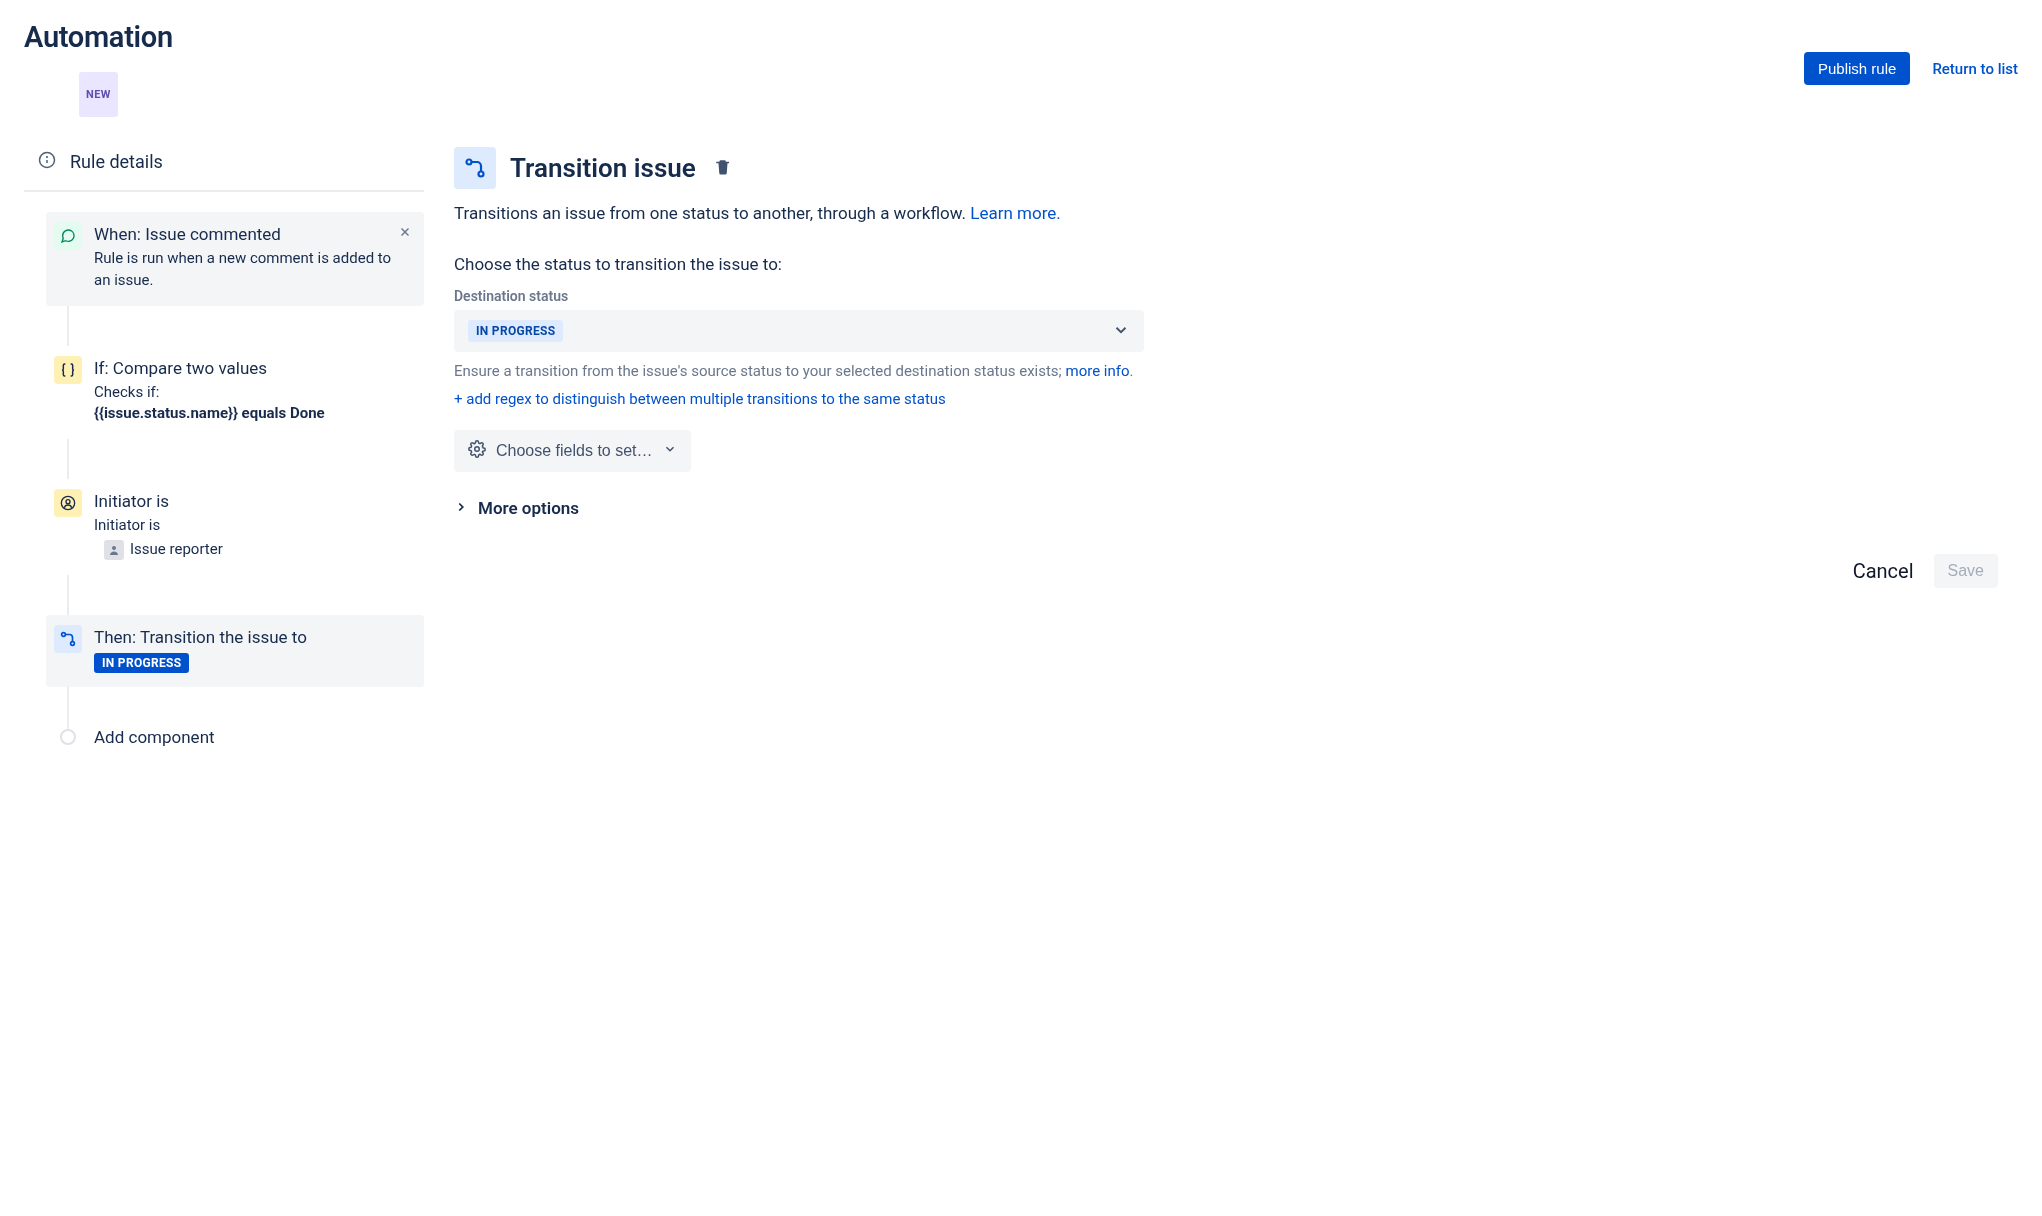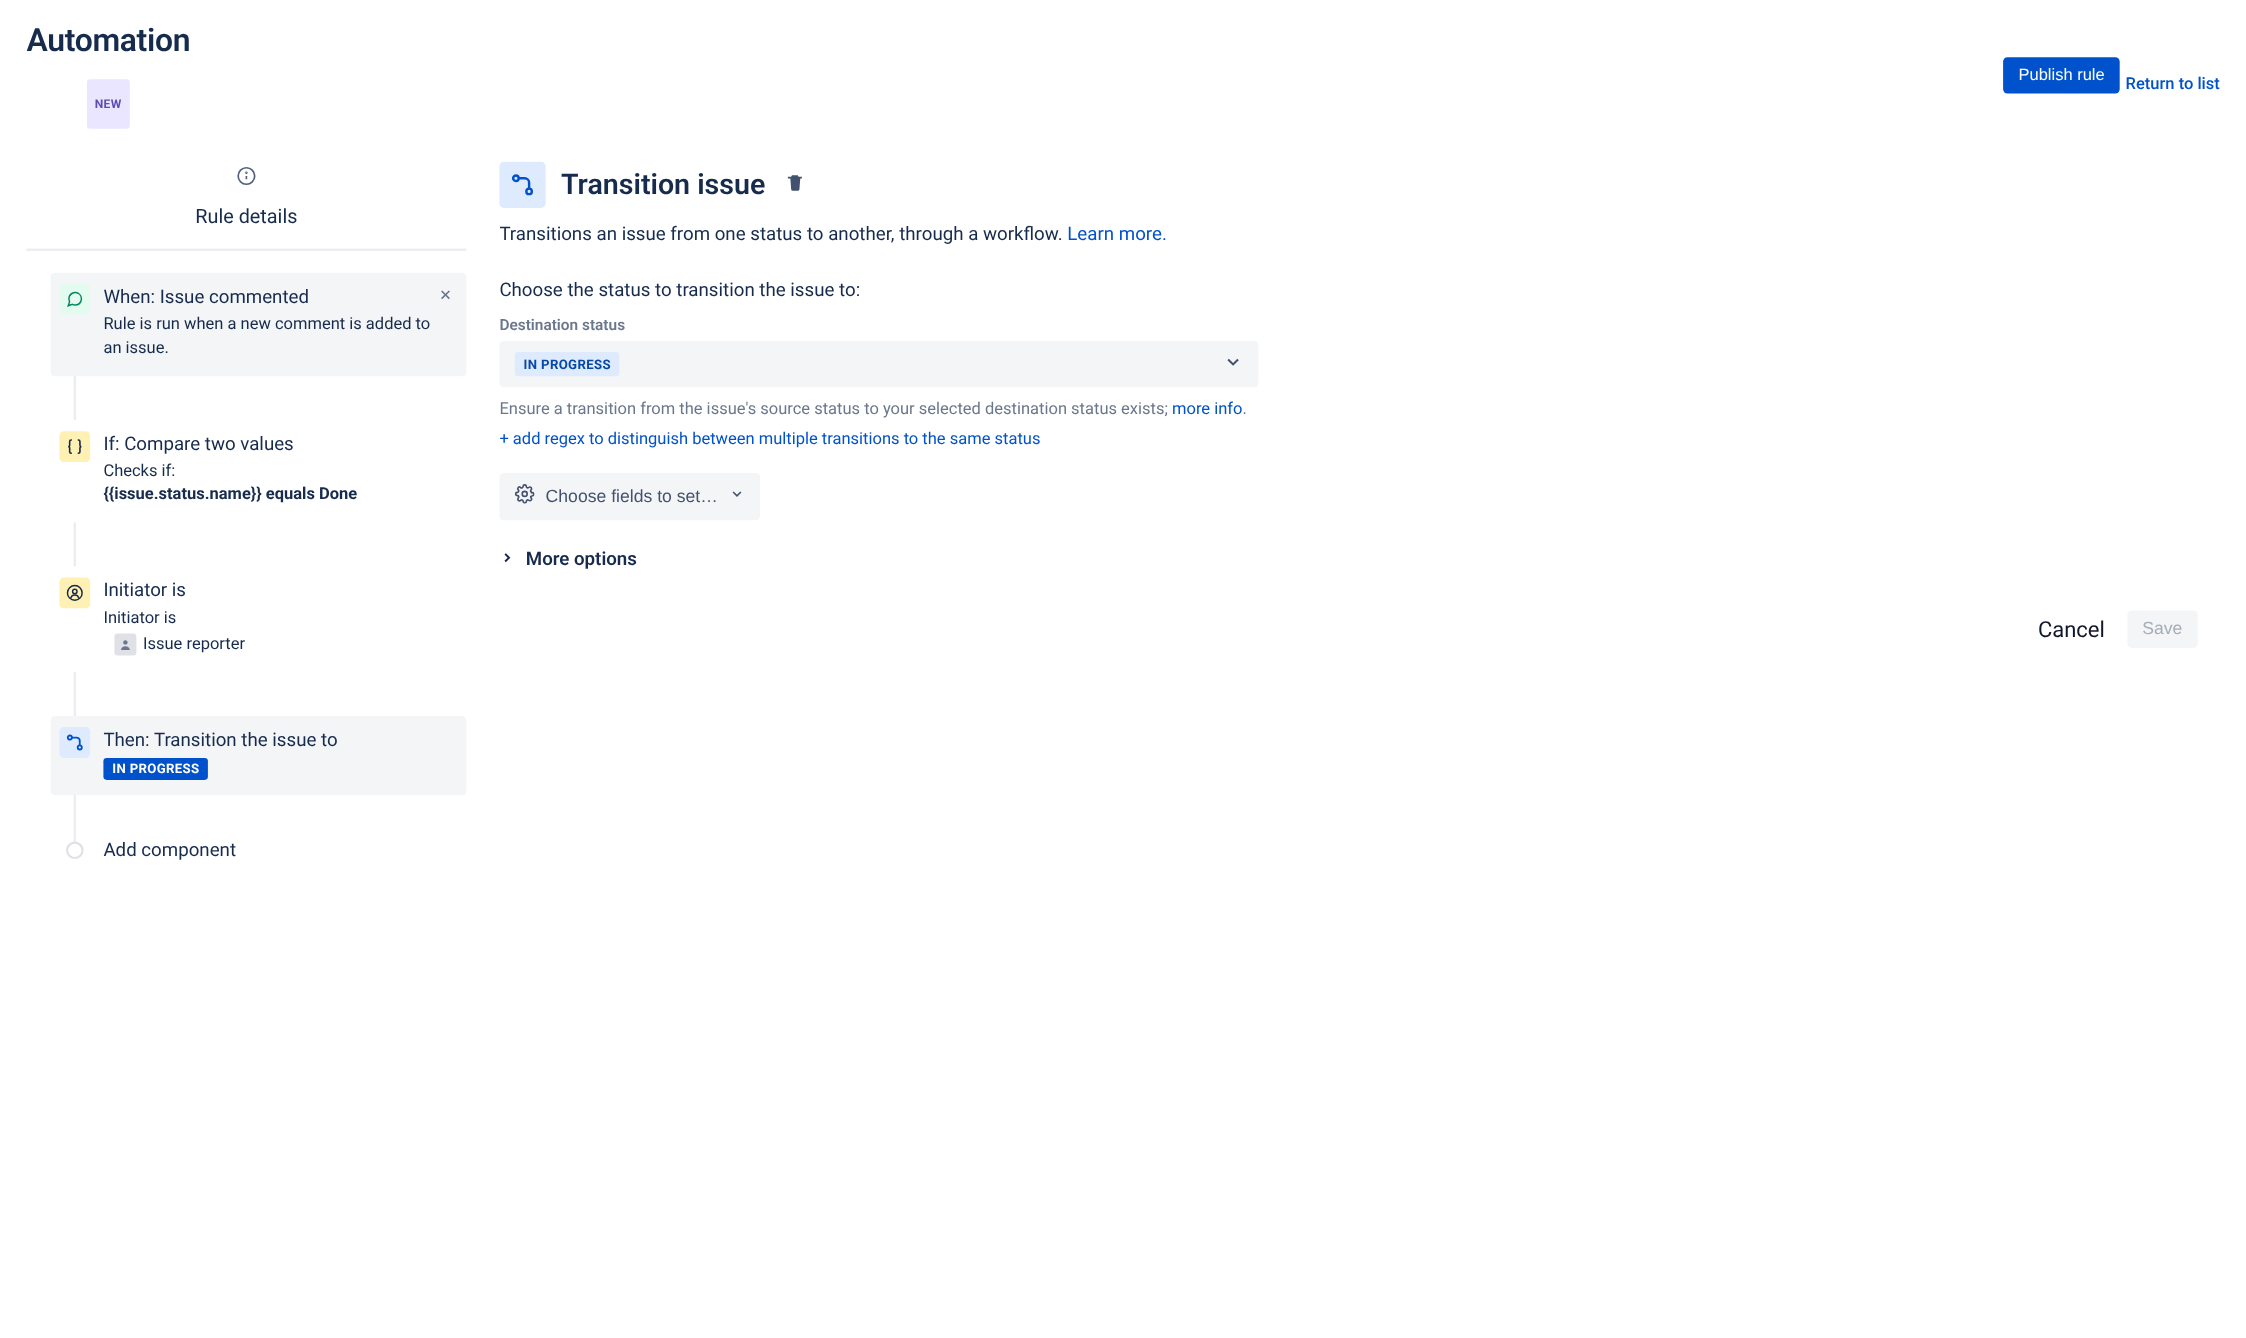--- a/index.html
+++ b/index.html
@@ -10,29 +10,29 @@
     font-size: 14px;
   }
   .app { padding: 20px 24px; }
   .header { display: flex; align-items: center; justify-content: space-between; margin-bottom: 26px; }
   .header-left { display: flex; align-items: center; gap: 18px; flex-direction: column; }
   .page-title { font-size: 29px; font-weight: 600; color: #172B4D; letter-spacing: -0.3px; }
   .new-badge {
     background: #EAE6FF; color: #5E4DB2; font-size: 11px; font-weight: 700;
     padding: 16px 7px; border-radius: 3px; letter-spacing: 0.4px;
   }
-  .header-right { display: flex; align-items: flex-end; gap: 5px; }
+  .header-right { display: flex; align-items: center; gap: 22px; }
   .btn-primary {
     background: #0052CC; color: #fff; border: none; font-size: 15px; font-weight: 500;
     padding: 8px 14px; border-radius: 4px; cursor: pointer;
   }
   .link-primary { color: #0052CC; font-size: 15px; font-weight: 500; cursor: pointer; }
   .layout { display: flex; gap: 30px; }
   .sidebar { width: 400px; flex-shrink: 0; }
-  .rule-details { display: flex; align-items: center; gap: 14px; padding: 8px 14px 18px 14px; border-bottom: 2px solid #EBECF0; margin-bottom: 20px; cursor: pointer; flex-direction: column; }
+  .rule-details { display: flex; align-items: center; gap: 14px; padding: 8px 14px 18px 14px; border-bottom: 2px solid #EBECF0; margin-bottom: 20px; cursor: pointer; }
   .rule-details-text { font-size: 18px; color: #172B4D; }
   .info-icon-svg { color: #505F79; }
   .step-list { position: relative; padding-left: 22px; }
   .step-list::before {
     content: ""; position: absolute; left: 43px; top: 20px; bottom: 10px; width: 2px; background: #EBECF0; z-index: 0;
   }
   .step-card {
     position: relative; background: #fff; border-radius: 4px; padding: 12px 14px 14px 48px;
     margin-bottom: 40px; z-index: 1;
   }

